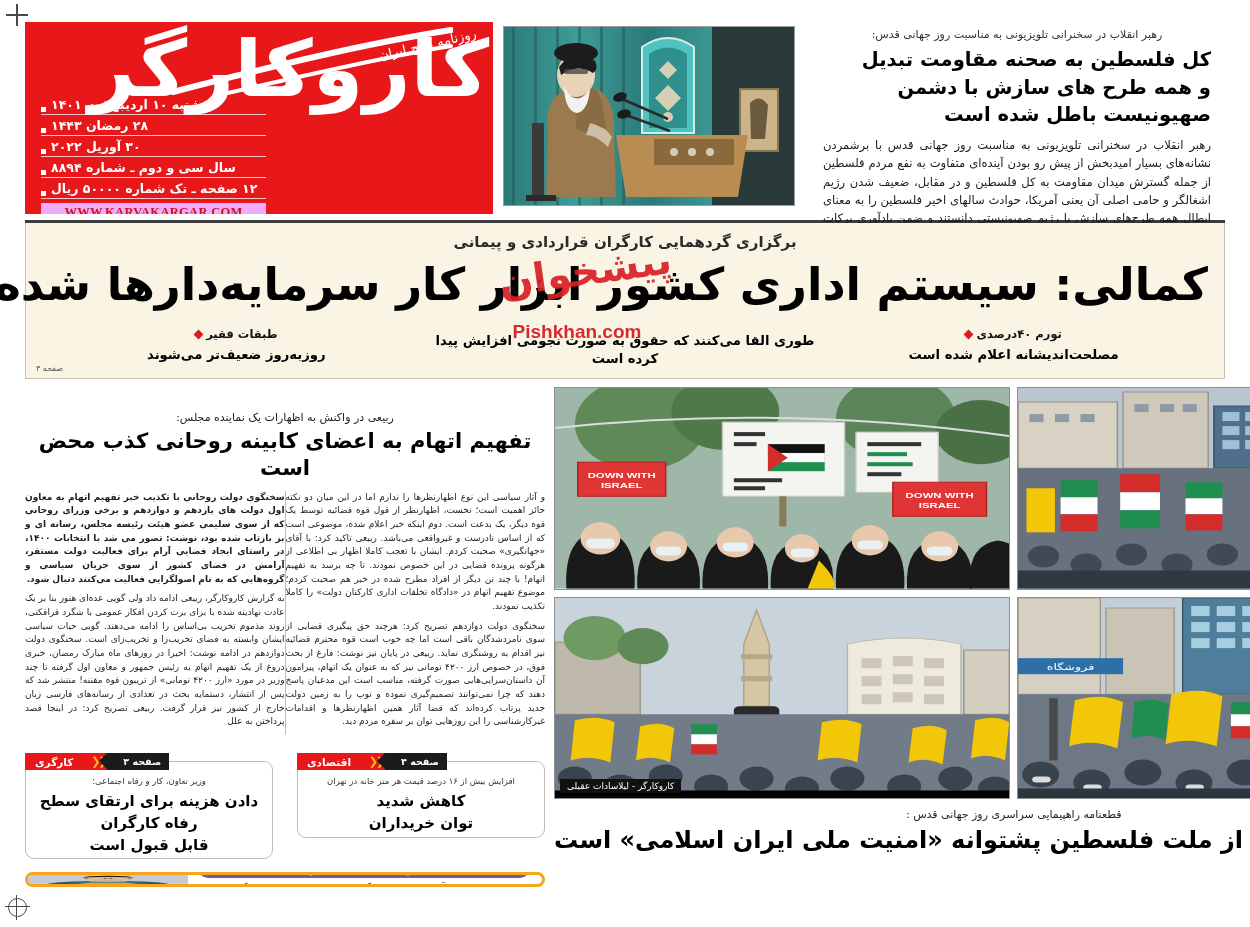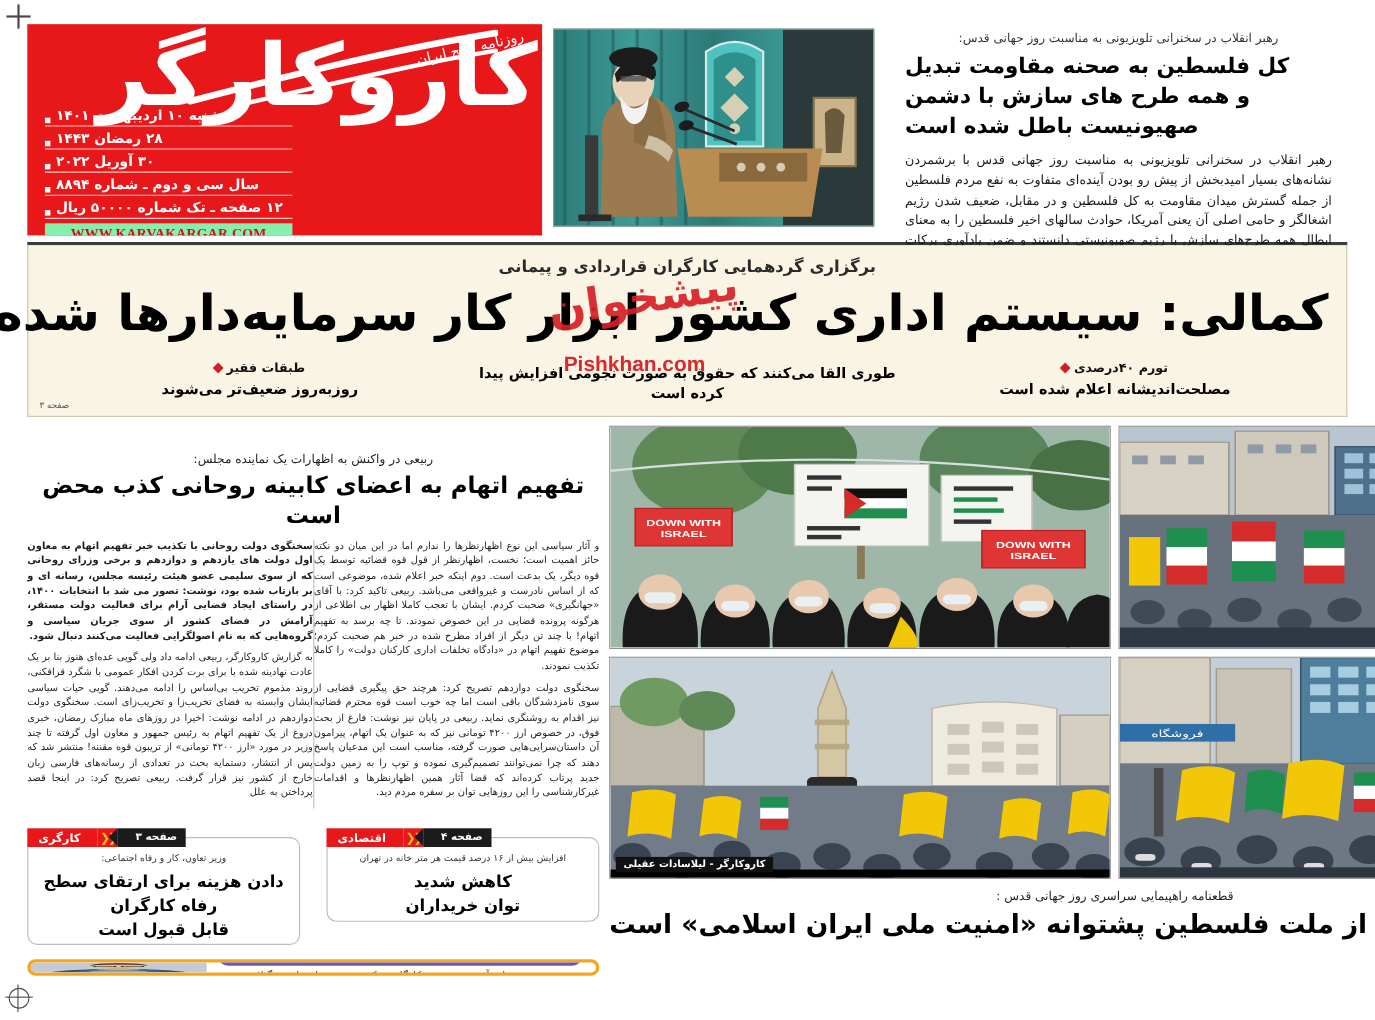--- a/index.html
+++ b/index.html
@@ -42,33 +42,33 @@
   }
   .mh-info{position:absolute;left:16px;top:72px;width:225px;color:#fff;text-align:left;}
   .mh-line{
     display:flex;flex-direction:row-reverse;align-items:flex-end;gap:5px;
     font-size:12.5px;font-weight:bold;padding:2.5px 0;
     border-bottom:1px solid rgba(255,255,255,.75);justify-content:flex-start;
   }
   .mh-line:last-of-type{border-bottom:none;}
   .mh-bullet{width:5px;height:5px;background:#fff;flex:none;}
   .mh-url{
-    margin-top:4px;background:#86efac;color:#d0101a;font-weight:bold;font-size:12.5px;
+    margin-top:4px;background:#f0abfc;color:#d0101a;font-weight:bold;font-size:12.5px;
     text-align:center;padding:2px 4px;letter-spacing:.3px;
     font-family:"Liberation Serif",serif;direction:ltr;
   }
   .lead{flex:1;padding:4px 14px 0 10px;display:flex;flex-direction:row-reverse;gap:28px;}
   .lead-photo{
     width:290px;height:178px;flex:none;border:1px solid #9a9a9a;position:relative;overflow:hidden;
     background:#2f7f7c;
   }
   .lead-text{flex:1;text-align:justify;direction:rtl;padding-top:2px;}
   .kicker{font-size:11px;color:#333;text-align:center;margin-bottom:5px;}
   .lead-h{
-    font-size:19.5px;font-weight:bold;line-height:1.42;text-align:left;color:#000;
+    font-size:19.5px;font-weight:bold;line-height:1.42;text-align:right;color:#000;
     margin-bottom:7px;
   }
   .lead-body{font-size:11.6px;line-height:1.58;text-align:justify;color:#1a1a1a;}
   .cont{font-size:8.5px;color:#444;text-align:left;margin-top:2px;}
 
   .rule-dark{height:3px;background:#3b3b3b;margin-top:6px;}
 
   
   .banner{
     background:#faf4e4;border:1px solid #c9c2ae;border-top:none;
@@ -131,21 +131,21 @@
   .promo-body{position:absolute;right:0;top:0;left:158px;padding:7px 12px 0 4px;box-sizing:border-box;}
   .promo-kicker{font-size:9.5px;color:#2b2b2b;text-align:center;margin-bottom:4px;}
   .promo-bar{position:absolute;right:12px;bottom:6px;left:170px;background:#6b5ba8;color:#fff;
     border-radius:13px;text-align:center;font-size:12px;font-weight:bold;padding:3px 0;}
 
   
   .lcol{flex:1;display:flex;flex-direction:column;}
   .photogrid{display:grid;grid-template-columns:1fr 1fr;grid-template-rows:1fr 1fr;gap:7px;height:412px;}
   .ph{border:1px solid #8f8f8f;position:relative;overflow:hidden;}
   .credit{position:absolute;left:5px;bottom:5px;background:#111;color:#fff;font-size:9px;
-    font-weight:bold;padding:2px 7px;}
+    font-weight:normal;padding:2px 7px;}
   .foot-kicker{text-align:center;font-size:11px;color:#222;margin-top:9px;}
   .foot-h{text-align:center;font-weight:bold;font-size:24px;color:#000;margin-top:5px;white-space:nowrap;}
   .foot-pg{font-size:8px;color:#555;margin-top:3px;text-align:right;}
 </style>
 </head>
 <body>
 
 <div class="reg-cross" style="left:6px;top:4px;"></div>
 <div class="reg-circle" style="left:8px;bottom:10px;"></div>
 

